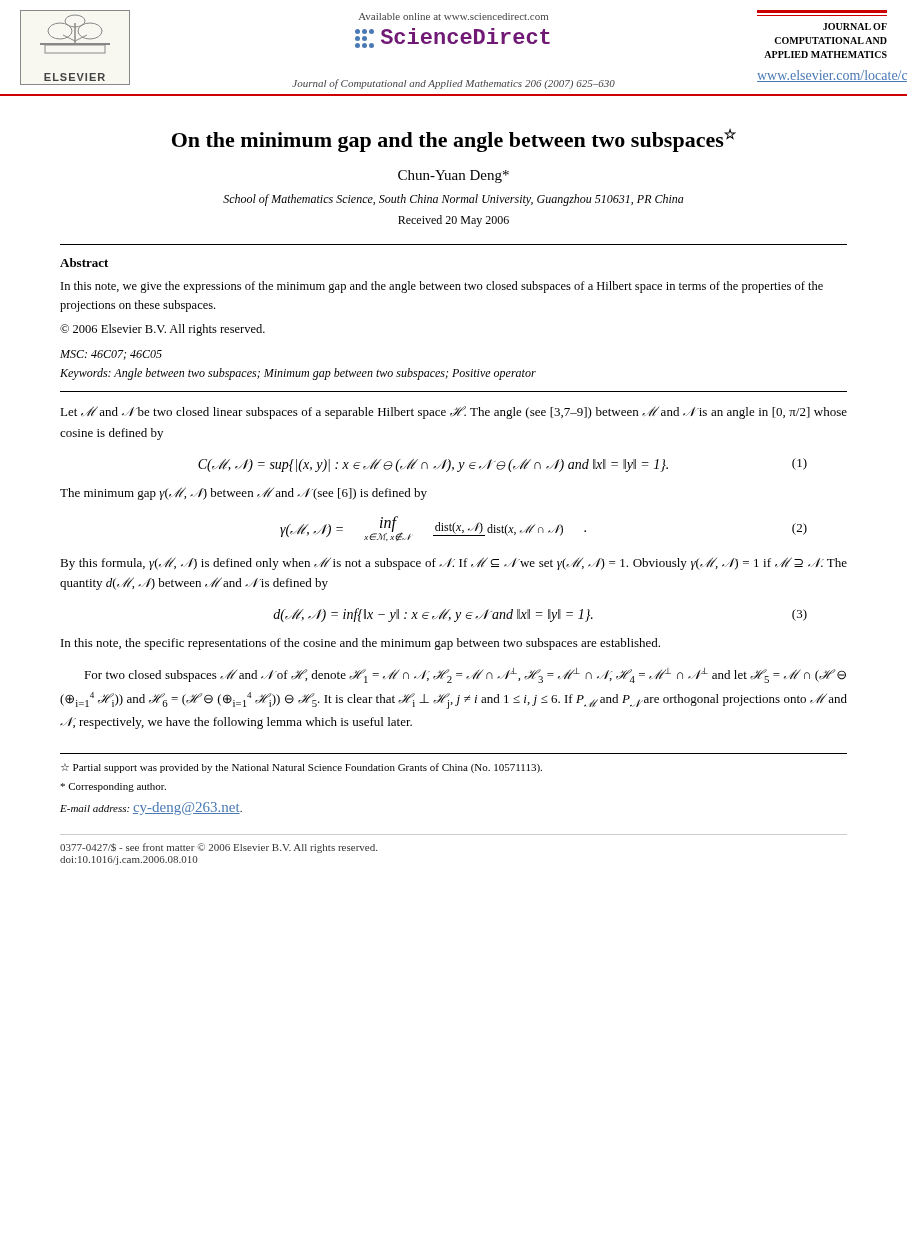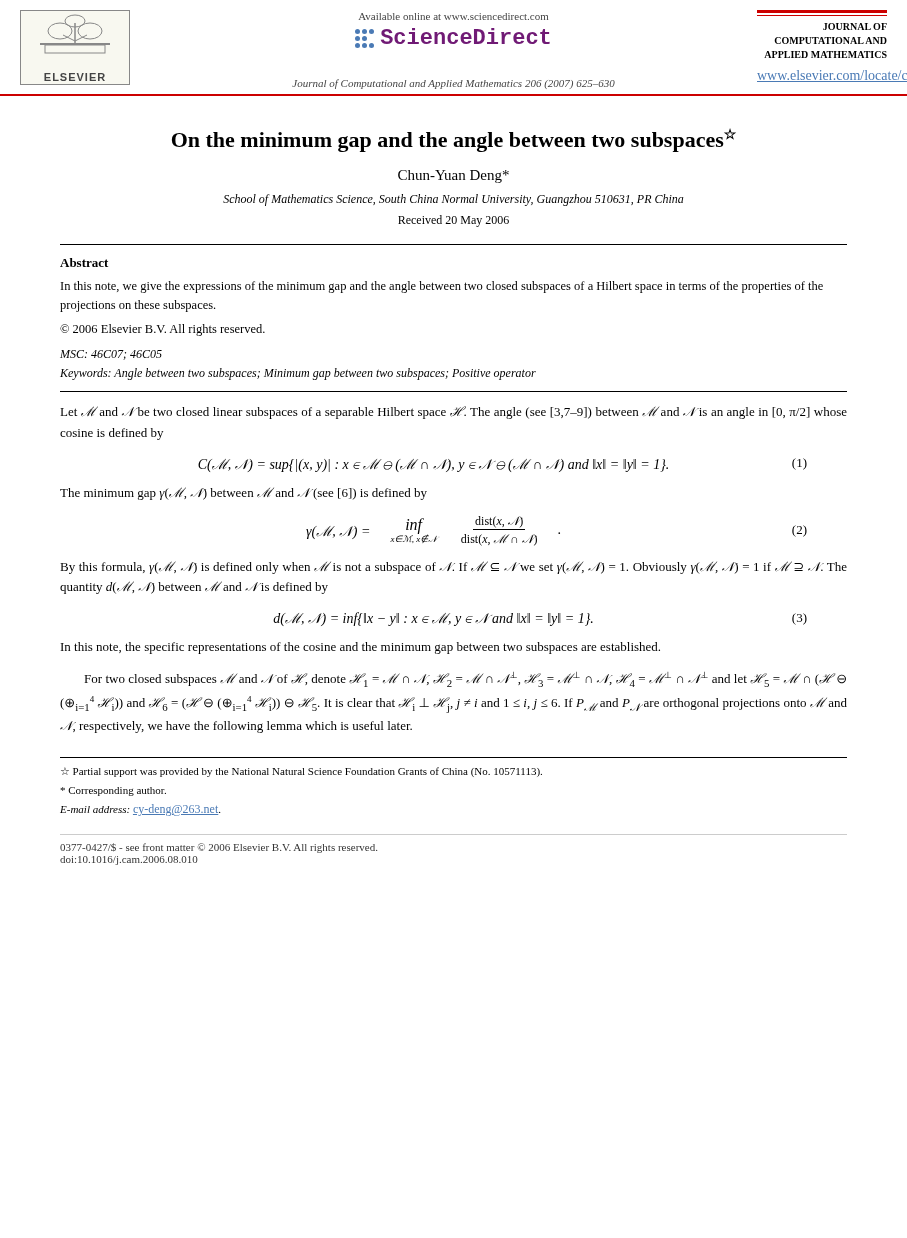--- a/index.html
+++ b/index.html
@@ -191,21 +191,20 @@
     }
     .equation-number {
       width: 40px;
       text-align: right;
       font-size: 13px;
     }
 
     
     .frac {
       display: inline-flex;
-      flex-direction: column;
       align-items: center;
       vertical-align: middle;
       margin: 0 2px;
     }
     .frac .num {
       border-bottom: 1px solid #000;
       padding: 0 2px;
       text-align: center;
       font-size: 12px;
     }
@@ -402,21 +401,21 @@
     For two closed subspaces <i>ℳ</i> and <i>𝒩</i> of <i>ℋ</i>, denote <i>ℋ</i><sub>1</sub> = <i>ℳ</i> ∩ <i>𝒩</i>, <i>ℋ</i><sub>2</sub> = <i>ℳ</i> ∩ <i>𝒩</i><sup>⊥</sup>, <i>ℋ</i><sub>3</sub> = <i>ℳ</i><sup>⊥</sup> ∩ <i>𝒩</i>, <i>ℋ</i><sub>4</sub> = <i>ℳ</i><sup>⊥</sup> ∩ <i>𝒩</i><sup>⊥</sup>
     <span>and</span>
     let <i>ℋ</i><sub>5</sub> = <i>ℳ</i> ∩ (<i>ℋ</i> ⊖ (⊕<sub>i=1</sub><sup>4</sup> <i>ℋ</i><sub>i</sub>)) and <i>ℋ</i><sub>6</sub> = (<i>ℋ</i> ⊖ (⊕<sub>i=1</sub><sup>4</sup> <i>ℋ</i><sub>i</sub>)) ⊖ <i>ℋ</i><sub>5</sub>. It is clear that <i>ℋ</i><sub>i</sub> ⊥ <i>ℋ</i><sub>j</sub>, <i>j</i> ≠ <i>i</i> and 1 ≤ <i>i</i>, <i>j</i> ≤ 6. If <i>P</i><sub><i>ℳ</i></sub> and <i>P</i><sub><i>𝒩</i></sub> are orthogonal projections onto <i>ℳ</i> and <i>𝒩</i>, respectively, we have the following lemma which is useful later.
   </div>
 
   <div class="footnote-area">
     <div class="footnote-line">☆ Partial support was provided by the National Natural Science Foundation Grants of China (No. 10571113).</div>
     <div class="footnote-line">* Corresponding author.</div>
     <div class="footnote-line">
       <span><i>E-mail address:</i> </span>
-      <a href="#" style="color:#4a7ab5; font-size:12px;">cy-deng@263.net</a>.
+      <a href="#" style="color:#4a7ab5; font-size:15px;">cy-deng@263.net</a>.
     </div>
   </div>
 
   <div class="footer-info">
     <div>0377-0427/$ - see front matter © 2006 Elsevier B.V. All rights reserved.</div>
     <div>doi:10.1016/j.cam.2006.08.010</div>
   </div>
 
 </div>
 

